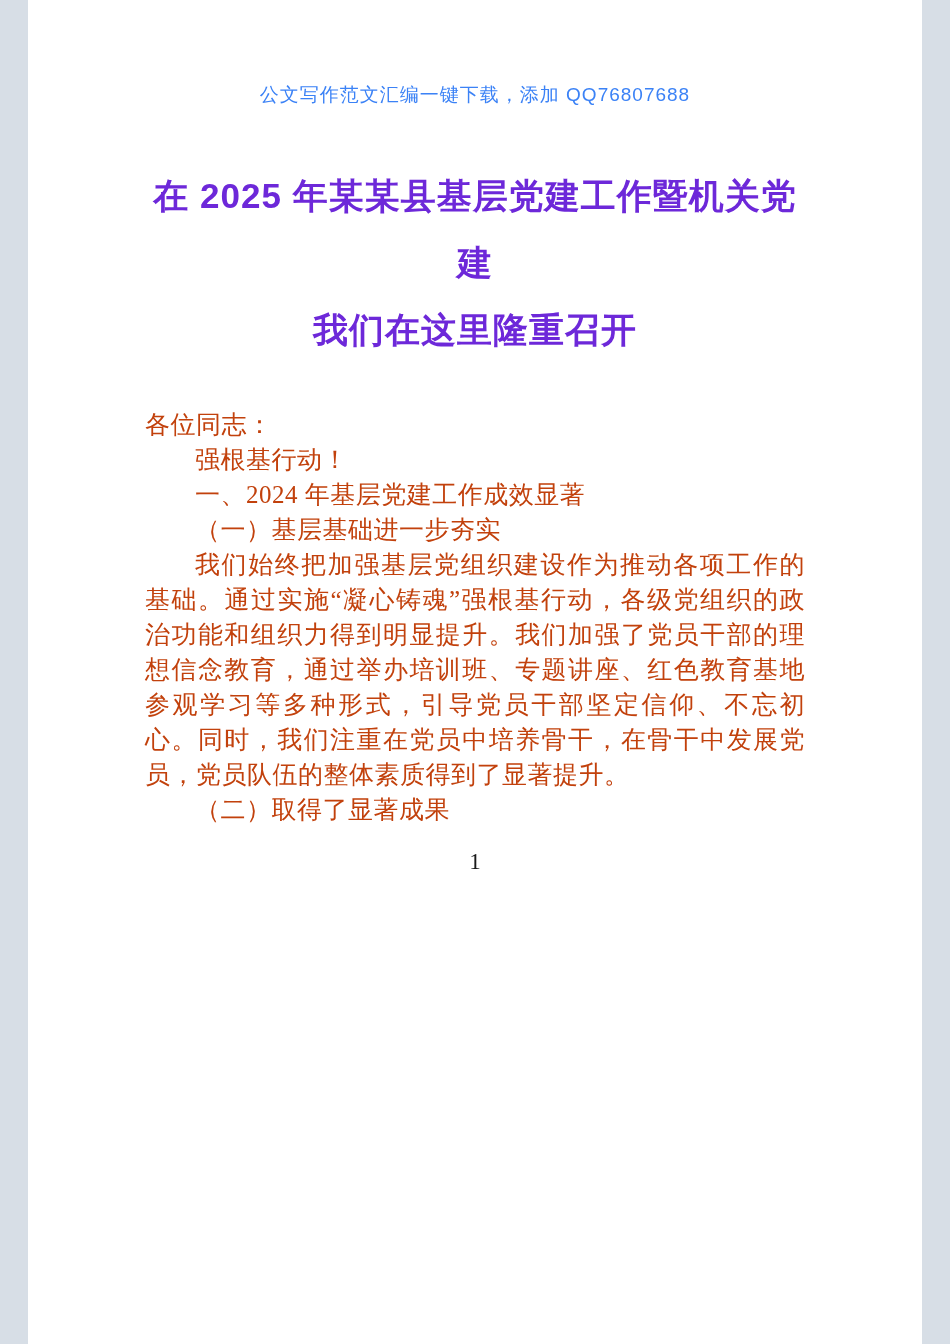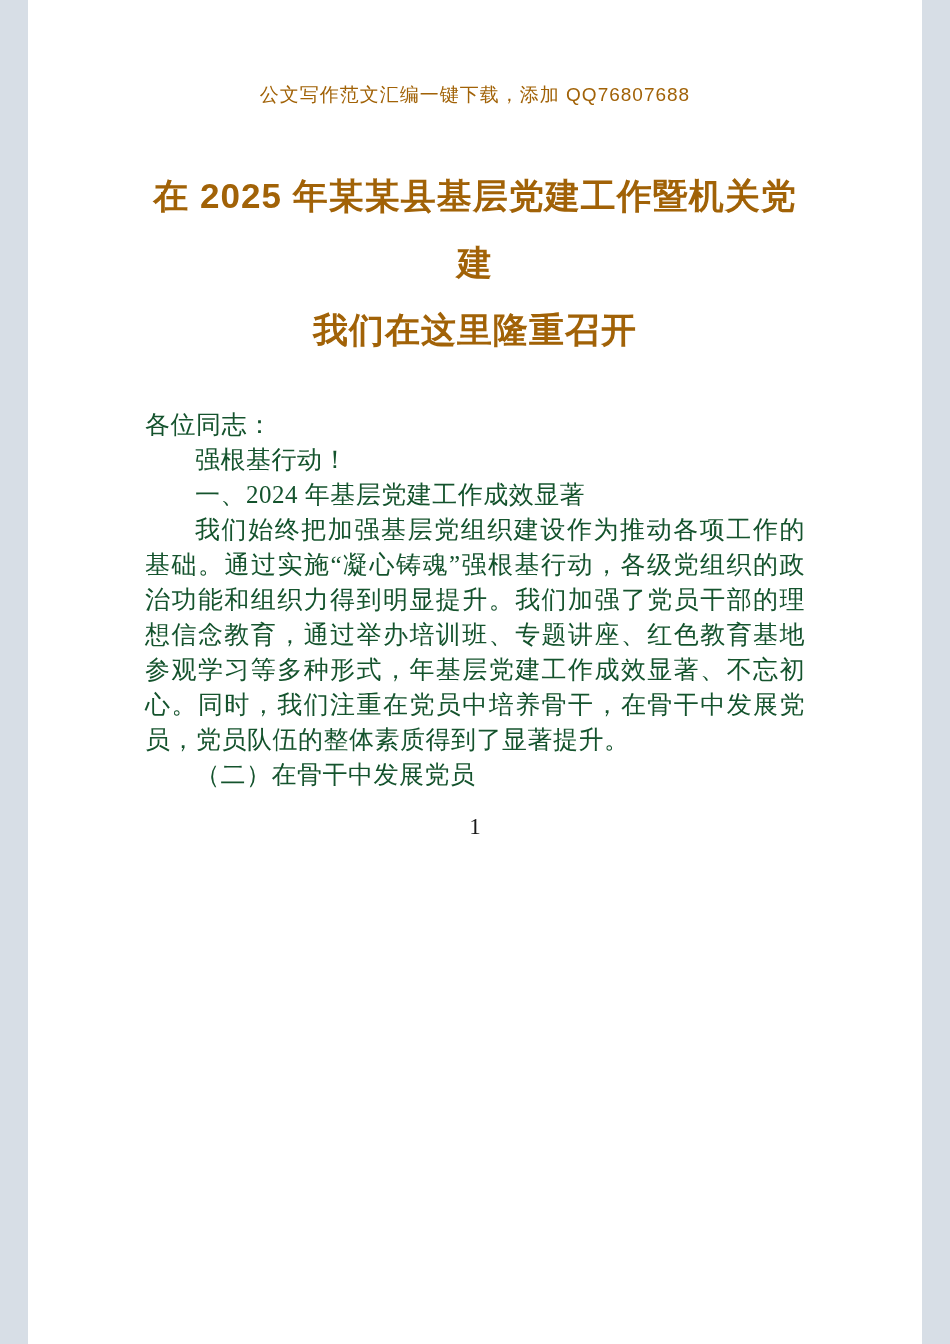--- a/index.html
+++ b/index.html
@@ -14,39 +14,39 @@
   .doc-page {
     width: 894px;
     height: 1344px;
     margin: 0 auto;
     background: #ffffff;
     padding: 84px 117px 0 117px;
     position: relative;
   }
   .header-notice {
     font-family: "Liberation Sans", sans-serif;
-    color: #a16207;
+    color: #3b82f6;
     font-size: 19px;
     line-height: 22px;
     text-align: center;
     letter-spacing: 1px;
   }
   .doc-title {
     margin-top: 56px;
     font-family: "Liberation Sans", sans-serif;
     font-size: 35px;
     font-weight: 700;
     line-height: 67px;
     text-align: center;
-    color: #a16207;
+    color: #6d28d9;
     letter-spacing: 1px;
   }
   .doc-body {
     margin-top: 44px;
-    color: #14532d;
+    color: #c2410c;
   }
   .para {
     font-size: 25px;
     line-height: 35px;
     text-align: justify;
     word-break: break-all;
     letter-spacing: 0.5px;
   }
   .para.indent { text-indent: 2em; }
   .page-number {
@@ -66,19 +66,20 @@
   <h1 class="doc-title">
     <span>在 2025 年某某县基层党建工作暨机关党建</span><br>
     <span>我们在这里隆重召开</span>
   </h1>
 
   <div class="doc-body">
 
   <p class="para">各位同志：</p>
       <p class="para indent">强根基行动！</p>
       <p class="para indent">一、2024 年基层党建工作成效显著</p>
-      <p class="para indent">我们始终把加强基层党组织建设作为推动各项工作的基础。通过实施“凝心铸魂”强根基行动，各级党组织的政治功能和组织力得到明显提升。我们加强了党员干部的理想信念教育，通过举办培训班、专题讲座、红色教育基地参观学习等多种形式，年基层党建工作成效显著、不忘初心。同时，我们注重在党员中培养骨干，在骨干中发展党员，党员队伍的整体素质得到了显著提升。</p>
-      <p class="para indent">（二）在骨干中发展党员</p>
+      <p class="para indent">（一）基层基础进一步夯实</p>
+      <p class="para indent">我们始终把加强基层党组织建设作为推动各项工作的基础。通过实施“凝心铸魂”强根基行动，各级党组织的政治功能和组织力得到明显提升。我们加强了党员干部的理想信念教育，通过举办培训班、专题讲座、红色教育基地参观学习等多种形式，引导党员干部坚定信仰、不忘初心。同时，我们注重在党员中培养骨干，在骨干中发展党员，党员队伍的整体素质得到了显著提升。</p>
+      <p class="para indent">（二）取得了显著成果</p>
     </div>
 
   <div class="page-number">1</div>
 
 </div>
 
 </body></html>

